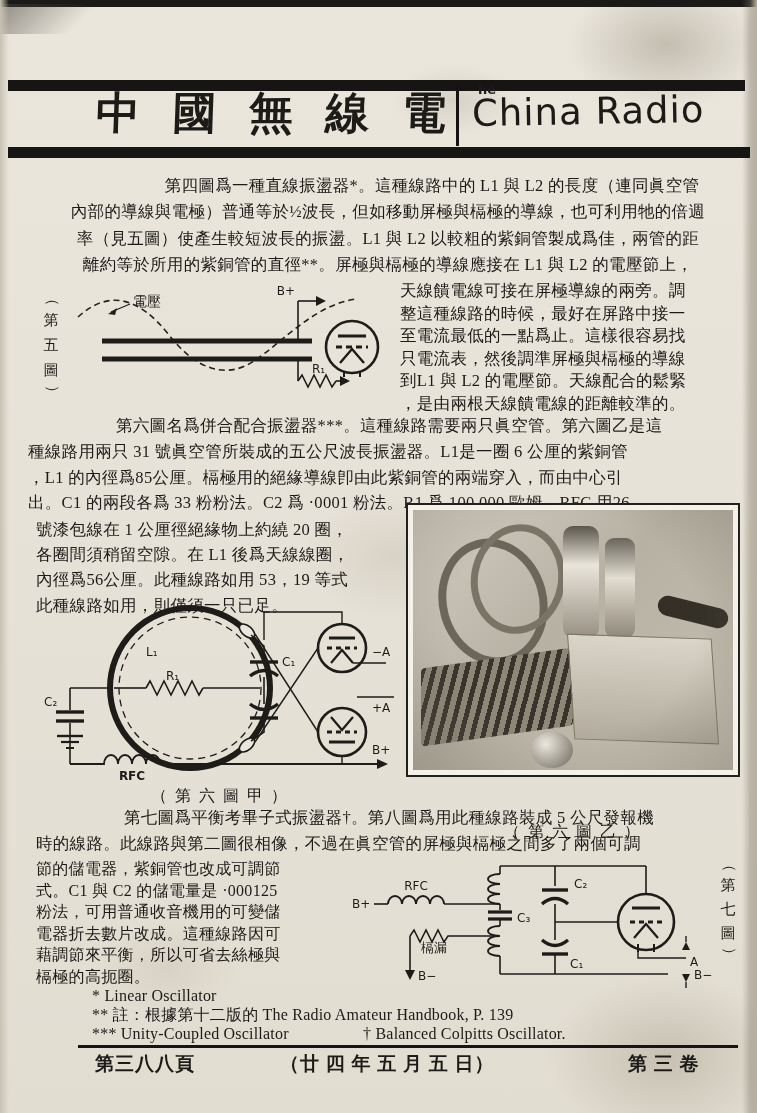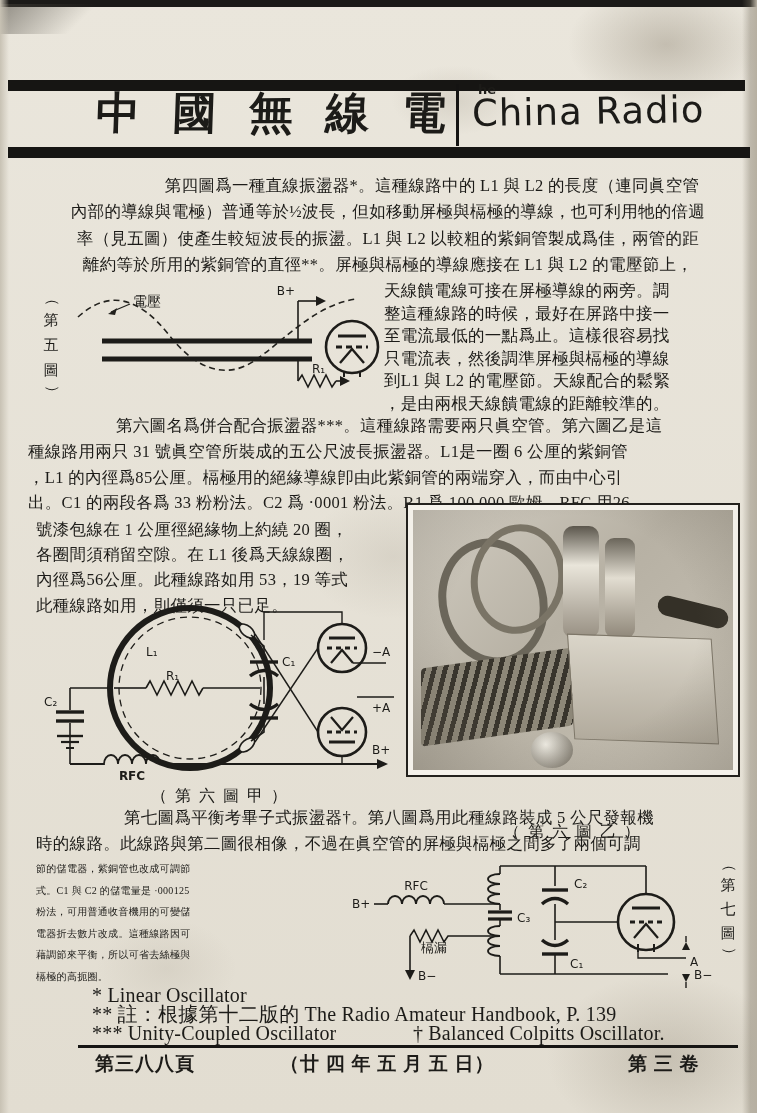--- a/index.html
+++ b/index.html
@@ -28,21 +28,21 @@
   .cn-title{left:96px;top:84px;width:350px;height:58px;display:flex;
     justify-content:space-between;align-items:center;font-size:44px;font-weight:bold;
     transform:skewX(-2deg);}
   .sep-line{left:456px;top:84px;width:3px;height:62px;background:#141312;}
   .he{left:478px;top:82px;font-family:"DejaVu Sans",sans-serif;font-size:13px;font-weight:bold;}
   .en-title{left:472px;top:90px;font-family:"DejaVu Sans",sans-serif;font-size:37px;
     letter-spacing:1px;transform:rotate(-1deg);font-weight:500;}
   
   .block{line-height:26.4px;font-size:16.5px;letter-spacing:.3px;}
   .indent{padding-left:88px;}
-  .tight{line-height:22.6px;}
+  .tight{line-height:22.6px;margin-left:16px;}
   .line{white-space:nowrap;}
   
   .vcap{display:flex;flex-direction:column;align-items:center;gap:6px;font-size:15px;}
   .vparen{transform:rotate(90deg);height:13px;line-height:11px;}
   .hcap{text-align:center;font-size:16px;letter-spacing:2px;}
   svg{overflow:visible;}
   svg text{font-family:"DejaVu Sans",sans-serif;font-size:12px;fill:#1d1c19;}
   .photo{left:406px;top:503px;width:334px;height:274px;border:2px solid #23211d;
     background:#f4f1ea;padding:5px;box-sizing:border-box;}
   .photo-inner{position:relative;width:100%;height:100%;overflow:hidden;
@@ -60,21 +60,21 @@
     background:repeating-linear-gradient(105deg,#38342c 0 5px,#8d8778 5px 11px);
     transform:skewY(-8deg);}
   .chassis{left:158px;top:126px;width:142px;height:104px;border:1px solid #7d7668;
     background:linear-gradient(180deg,#dad5c9,#b2ab9d);transform:rotate(-4deg) skewY(6deg);}
   .arm{right:4px;top:92px;width:72px;height:20px;border-radius:10px;background:#343027;
     transform:rotate(14deg);}
   .knob{left:118px;top:222px;width:42px;height:36px;border-radius:50%;
     background:radial-gradient(circle at 35% 35%,#efece3,#6e685c);}
   .vign{left:0;top:0;right:0;bottom:0;
     background:radial-gradient(ellipse at 50% 45%,transparent 55%,rgba(110,104,92,.35));}
-  .fnotes{font-size:20px;line-height:19px;letter-spacing:.2px;}
+  .fnotes{font-size:16px;line-height:19px;letter-spacing:.2px;}
   .footer-text{font-size:19px;font-weight:bold;letter-spacing:1px;font-family:Liberation Serif, serif;}
 </style>
 </head>
 <body>
 
 <div class="page">
 
   <div class="abs top-edge"></div>
   <div class="abs corner-tl"></div>
   <div class="abs right-edge"></div>
@@ -216,21 +216,21 @@
     <text x="330" y="56">−A</text>
     <line x1="315" y1="97" x2="352" y2="97" stroke="#1d1c19" stroke-width="1.4"></line>
     <text x="330" y="112">+A</text>
   </svg>
   <div class="abs hcap" style="left:90px;top:786px;width:260px;">（ 第 六 圖 甲 ）</div>
 
   <div class="abs block" style="left:36px;top:805px;width:706px;">
     <div class="line indent">第七圖爲平衡考畢子式振盪器†。第八圖爲用此種線路裝成 5 公尺發報機</div>
     <div class="line">時的線路。此線路與第二圖很相像，不過在眞空管的屏極與槅極之間多了兩個可調</div>
   </div>
-  <div class="abs block" style="left:36px;top:858px;width:322px;line-height:21.6px;font-size:10px;">
+  <div class="abs block" style="left:36px;top:858px;width:322px;line-height:21.6px;font-size:16px;">
     <div class="line">節的儲電器，紫銅管也改成可調節</div>
     <div class="line">式。C1 與 C2 的儲電量是 ·000125</div>
     <div class="line">粉法，可用普通收音機用的可變儲</div>
     <div class="line">電器折去數片改成。這種線路因可</div>
     <div class="line">藉調節來平衡，所以可省去絲極與</div>
     <div class="line">槅極的高扼圈。</div>
   </div>
 
   <svg class="abs" style="left:350px;top:848px;" width="366" height="148" viewBox="0 0 366 148">
     <text x="2" y="60">B+</text>

